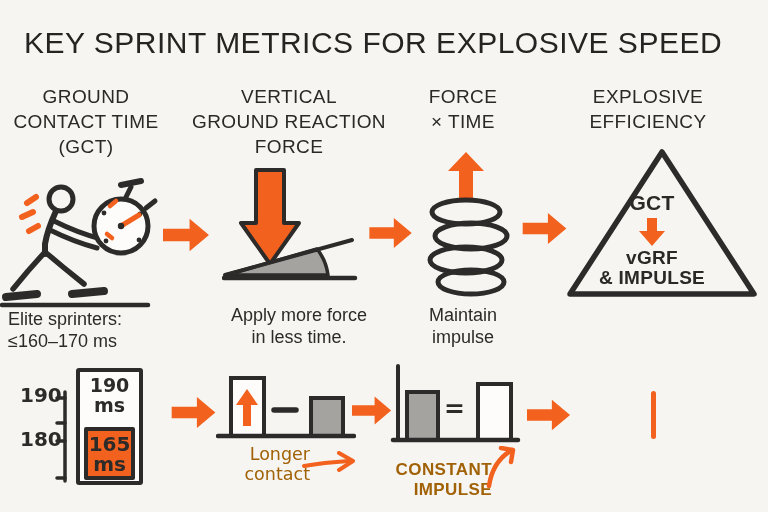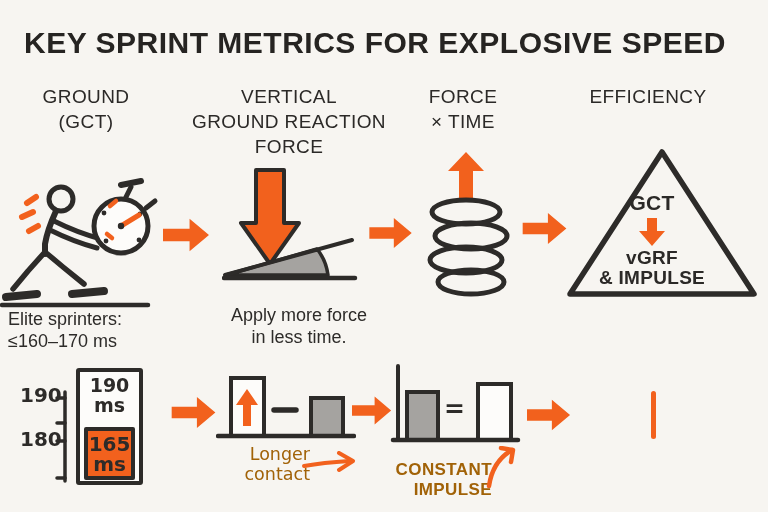--- a/index.html
+++ b/index.html
@@ -3,21 +3,21 @@
 <meta charset="utf-8">
 <style>
   html,body{margin:0;padding:0;}
   .stage{
     position:relative;width:768px;height:512px;overflow:hidden;
     background:#f7f5f1;
     font-family:"Liberation Sans",sans-serif;color:#2d2b29;
   }
   .abs{position:absolute;}
   .title{
-    font-family:"Liberation Sans",sans-serif;font-weight:700;font-size:30px;
+    font-family:"Liberation Sans",sans-serif;font-weight:400;font-size:30px;
     letter-spacing:.5px;white-space:nowrap;color:#262422;
   }
   .colhead{
     font-weight:400;font-size:19px;line-height:25px;text-align:center;
     letter-spacing:.4px;color:#2b2927;white-space:nowrap;
   }
   .caption{
     font-family:Liberation Sans, sans-serif;font-size:18px;line-height:22px;
     text-align:center;color:#2d2b29;
   }
@@ -44,32 +44,34 @@
 </style>
 </head>
 <body>
 
 <div class="stage">
 
   <div class="abs title" style="left:24px;top:26px;">KEY SPRINT METRICS FOR EXPLOSIVE SPEED</div>
 
   <div class="abs colhead" style="left:0;top:84px;width:172px;">
     <div>GROUND</div>
+    <div>CONTACT TIME</div>
     <div>(GCT)</div>
   </div>
   <div class="abs colhead" style="left:176px;top:84px;width:226px;">
     <div>VERTICAL</div>
     <div>GROUND REACTION</div>
     <div>FORCE</div>
   </div>
   <div class="abs colhead" style="left:406px;top:84px;width:114px;">
     <div>FORCE</div>
     <div>× TIME</div>
   </div>
   <div class="abs colhead" style="left:566px;top:84px;width:164px;">
+    <div>EXPLOSIVE</div>
     <div>EFFICIENCY</div>
   </div>
 
   <svg class="abs" style="left:0;top:166px;" width="160" height="146" viewBox="0 0 160 146">
 
     <path d="M2,139 L148,139" stroke="#2d2b29" stroke-width="4.5" stroke-linecap="round" fill="none"></path>
 
     <path d="M27,37 L36,31" stroke="#f2611d" stroke-width="6" stroke-linecap="round"></path>
     <path d="M22,51 L33,46" stroke="#f2611d" stroke-width="6" stroke-linecap="round"></path>
     <path d="M29,65 L38,60" stroke="#f2611d" stroke-width="6" stroke-linecap="round"></path>
@@ -128,20 +130,24 @@
   </svg>
 
   <svg class="abs" style="left:418px;top:150px;" width="100" height="156" viewBox="0 0 100 156">
     <polygon points="41,52 41,21 30,21 48,2 66,21 55,21 55,52" fill="#f2611d"></polygon>
     <ellipse cx="48" cy="62" rx="34" ry="12" fill="none" stroke="#2d2b29" stroke-width="5"></ellipse>
     <ellipse cx="53" cy="86" rx="36" ry="13" fill="none" stroke="#2d2b29" stroke-width="5"></ellipse>
     <ellipse cx="48" cy="110" rx="36" ry="13" fill="none" stroke="#2d2b29" stroke-width="5"></ellipse>
     <ellipse cx="53" cy="132" rx="33" ry="12" fill="none" stroke="#2d2b29" stroke-width="5"></ellipse>
   </svg>
 
+  <div class="abs caption" style="left:404px;top:304px;width:118px;">
+    <div>Maintain</div>
+    <div>impulse</div>
+  </div>
 
   <svg class="abs" style="left:522px;top:212px;" width="46" height="33" viewBox="0 0 46 34">
     <polygon points="0,11 26,11 26,1 45,17 26,33 26,23 0,23" fill="#f2611d"></polygon>
   </svg>
 
   <svg class="abs" style="left:566px;top:146px;" width="192" height="154" viewBox="0 0 192 154">
     <path d="M96,6 L188,148 L4,148 Z" fill="none" stroke="#2d2b29" stroke-width="5.5" stroke-linejoin="round"></path>
     <polygon points="81,72 91,72 91,85 99,85 86,100 73,85 81,85" fill="#f2611d"></polygon>
   </svg>
   <div class="abs tri-label" style="left:602px;top:191px;width:100px;font-size:21px;">GCT</div>

